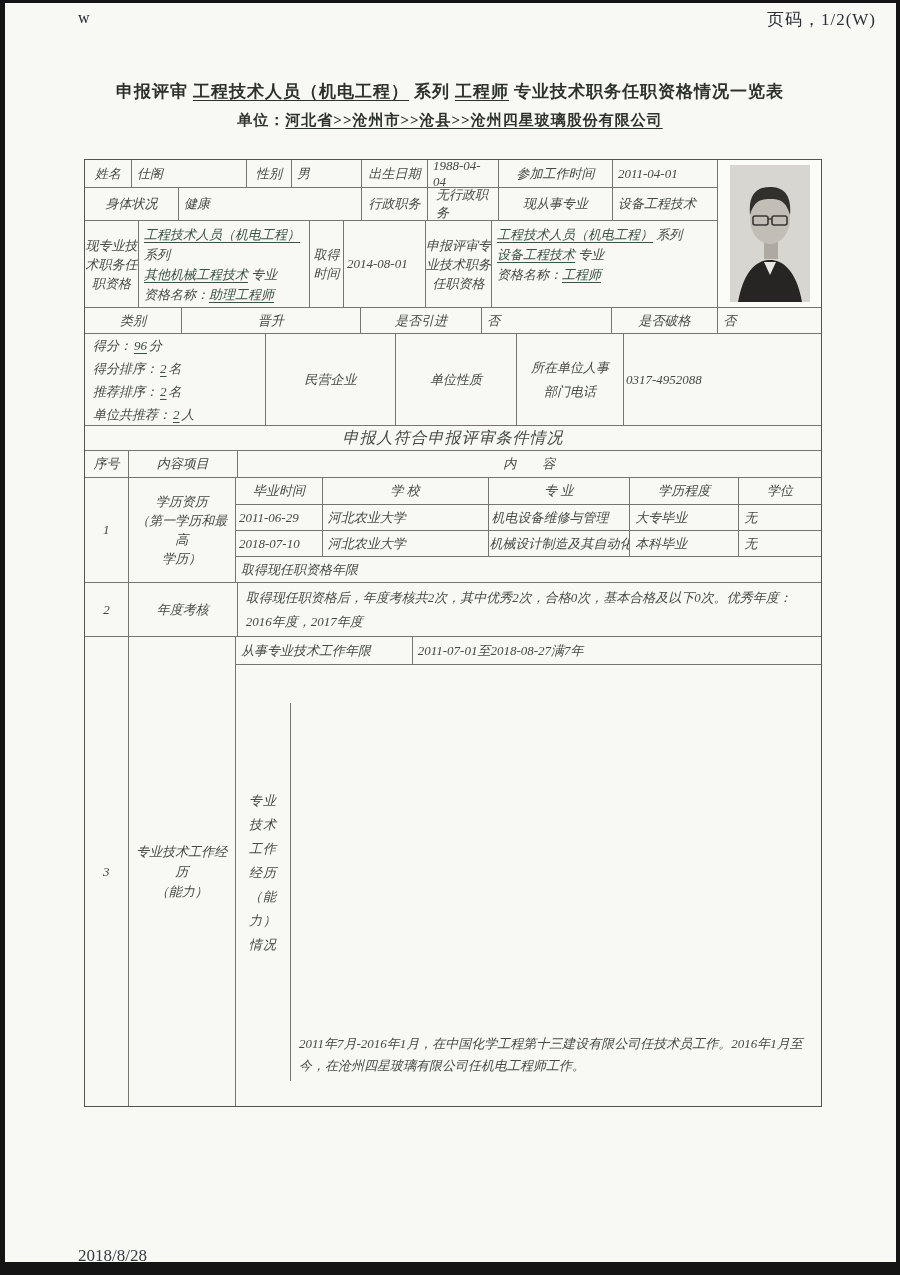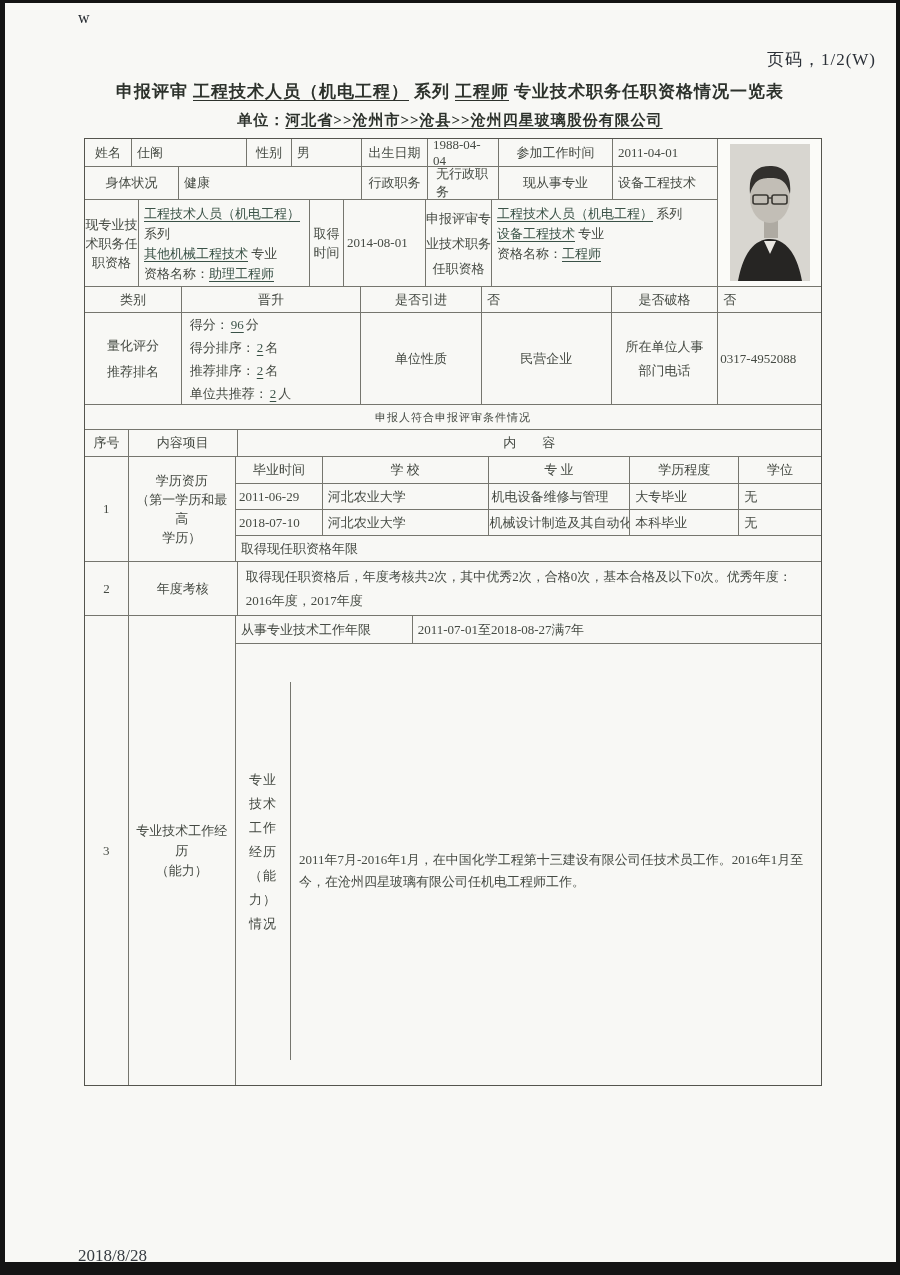--- a/index.html
+++ b/index.html
@@ -19,56 +19,57 @@
     color:var(--ink);
   }
   
   .bar{position:absolute;background:#141414;z-index:30;}
   .bar-top{left:0;top:0;width:900px;height:3px;}
   .bar-left{left:0;top:0;width:5px;height:1275px;}
   .bar-right{right:0;top:0;width:4px;height:1275px;}
   .bar-bottom{left:0;top:1262px;width:900px;height:13px;}
 
   .corner-w{position:absolute;left:78px;top:9px;font-size:16px;color:#23282e;}
-  .page-label{position:absolute;right:24px;top:8px;font-size:17px;color:#2c3138;letter-spacing:1px;margin-top:40px;}
+  .page-label{position:absolute;right:24px;top:8px;font-size:17px;color:#2c3138;letter-spacing:1px;}
 
   .doc-title{
     position:absolute;left:0;right:0;top:80px;text-align:center;
     font-size:17px;font-weight:bold;color:var(--ink-dark);letter-spacing:1px;
   }
   .doc-title .u{margin:0 5px;}
   .unit-line{
     position:absolute;left:0;right:0;top:111px;text-align:center;
     font-size:15px;font-weight:bold;color:var(--ink-dark);letter-spacing:1px;
   }
   .u{text-decoration:underline;text-underline-offset:3px;}
   .tbl .u{color:var(--val);}
 
   .tbl{
-    position:absolute;left:84px;top:138px;width:738px;
+    position:absolute;left:84px;top:159px;width:738px;
     border:1.5px solid var(--line-dark);
     font-size:13px;
+    font-style:italic;
   }
   .sect{display:flex;align-items:stretch;}
   .tbl > .sect + .sect{border-top:1px solid var(--line);}
   .sect > * + *{border-left:1px solid var(--line);}
   .row{display:flex;align-items:stretch;}
   .row > * + *{border-left:1px solid var(--line);}
   .stack > * + *{border-top:1px solid var(--line);}
   .c{display:flex;align-items:center;padding:2px 5px;overflow:hidden;}
   .cc{justify-content:center;text-align:center;}
-  .top{align-items:center;margin-top:38px;}
+  .top{align-items:flex-end;margin-top:38px;}
   .lines{display:block;padding-top:4px;}
   .lines > div{line-height:20px;}
   .blk{display:block;}
   .photo-cell{display:flex;align-items:center;justify-content:center;padding:0;background:#fbfbf8;}
   .quant .ql{line-height:23px;white-space:nowrap;}
   .quant .u{margin:0 2px;}
   .para{line-height:22px;display:block;padding:4px 8px;}
-  .banner{font-size:11px;letter-spacing:1px;}
+  .banner{font-size:16px;letter-spacing:1px;}
   .sideways{line-height:24px;letter-spacing:1px;}
   .footer{
     position:absolute;left:78px;right:56px;top:1246px;
     display:flex;justify-content:space-between;
     font-size:17px;color:#363b41;z-index:20;white-space:nowrap;
   }
 </style>
 </head>
 <body>
 
@@ -113,21 +114,21 @@
         <div class="row" style="height:87px">
           <div class="c cc" style="width:53px;padding:2px 0;line-height:19px">现专业技术职务任职资格</div>
           <div class="c lines" style="width:171px">
             <div><span class="u">工程技术人员（机电工程）</span></div>
             <div><span>系列</span></div>
             <div><span class="u">其他机械工程技术</span> <span>专业</span></div>
             <div><span>资格名称：</span><span class="u">助理工程师</span></div>
           </div>
           <div class="c cc" style="width:34px;padding:2px 0;line-height:19px">取得时间</div>
           <div class="c" style="width:82px;padding:2px 3px">2014-08-01</div>
-          <div class="c cc" style="width:66px;padding:2px 0;line-height:25px">申报评审专业技术职务任职资格</div>
+          <div class="c cc" style="width:66px;padding:2px 0;line-height:19px">申报评审专业技术职务任职资格</div>
           <div class="c lines" style="width:226px">
             <div><span class="u">工程技术人员（机电工程）</span> <span>系列</span></div>
             <div><span class="u">设备工程技术</span> <span>专业</span></div>
             <div><span>资格名称：</span><span class="u">工程师</span></div>
           </div>
         </div>
       </div>
       <div class="photo-cell" style="width:106px">
         <svg width="92" height="141" viewBox="0 0 92 141">
           <rect x="6" y="2" width="80" height="137" fill="#d8d6d0"></rect>
@@ -146,36 +147,30 @@
     <div class="sect" style="height:26px">
       <div class="c cc" style="width:96px">类别</div>
       <div class="c cc" style="width:180px">晋升</div>
       <div class="c cc" style="width:121px">是否引进</div>
       <div class="c" style="width:130px">否</div>
       <div class="c cc" style="width:107px">是否破格</div>
       <div class="c" style="width:104px">否</div>
     </div>
 
     <div class="sect quant" style="height:92px">
-      <div class="c cc" style="width:96px">
-        <div>
-          <div class="blk" style="line-height:26px">量化评分</div>
-          <div class="blk" style="line-height:26px">推荐排名</div>
-        </div>
-      </div>
       <div class="c" style="width:180px;padding-left:8px">
         <div>
           <div class="ql"><span>得分：</span><span class="u">96</span><span>分</span></div>
           <div class="ql"><span>得分排序：</span><span class="u">2</span><span>名</span></div>
           <div class="ql"><span>推荐排序：</span><span class="u">2</span><span>名</span></div>
           <div class="ql"><span>单位共推荐：</span><span class="u">2</span><span>人</span></div>
         </div>
       </div>
+      <div class="c cc" style="width:130px">民营企业</div>
       <div class="c cc" style="width:121px">单位性质</div>
-      <div class="c cc" style="width:130px">民营企业</div>
       <div class="c cc" style="width:107px">
         <div>
           <div class="blk" style="line-height:24px">所在单位人事</div>
           <div class="blk" style="line-height:24px">部门电话</div>
         </div>
       </div>
       <div class="c" style="width:104px;padding:2px 2px">0317-4952088</div>
     </div>
 
     <div class="sect" style="height:25px">

